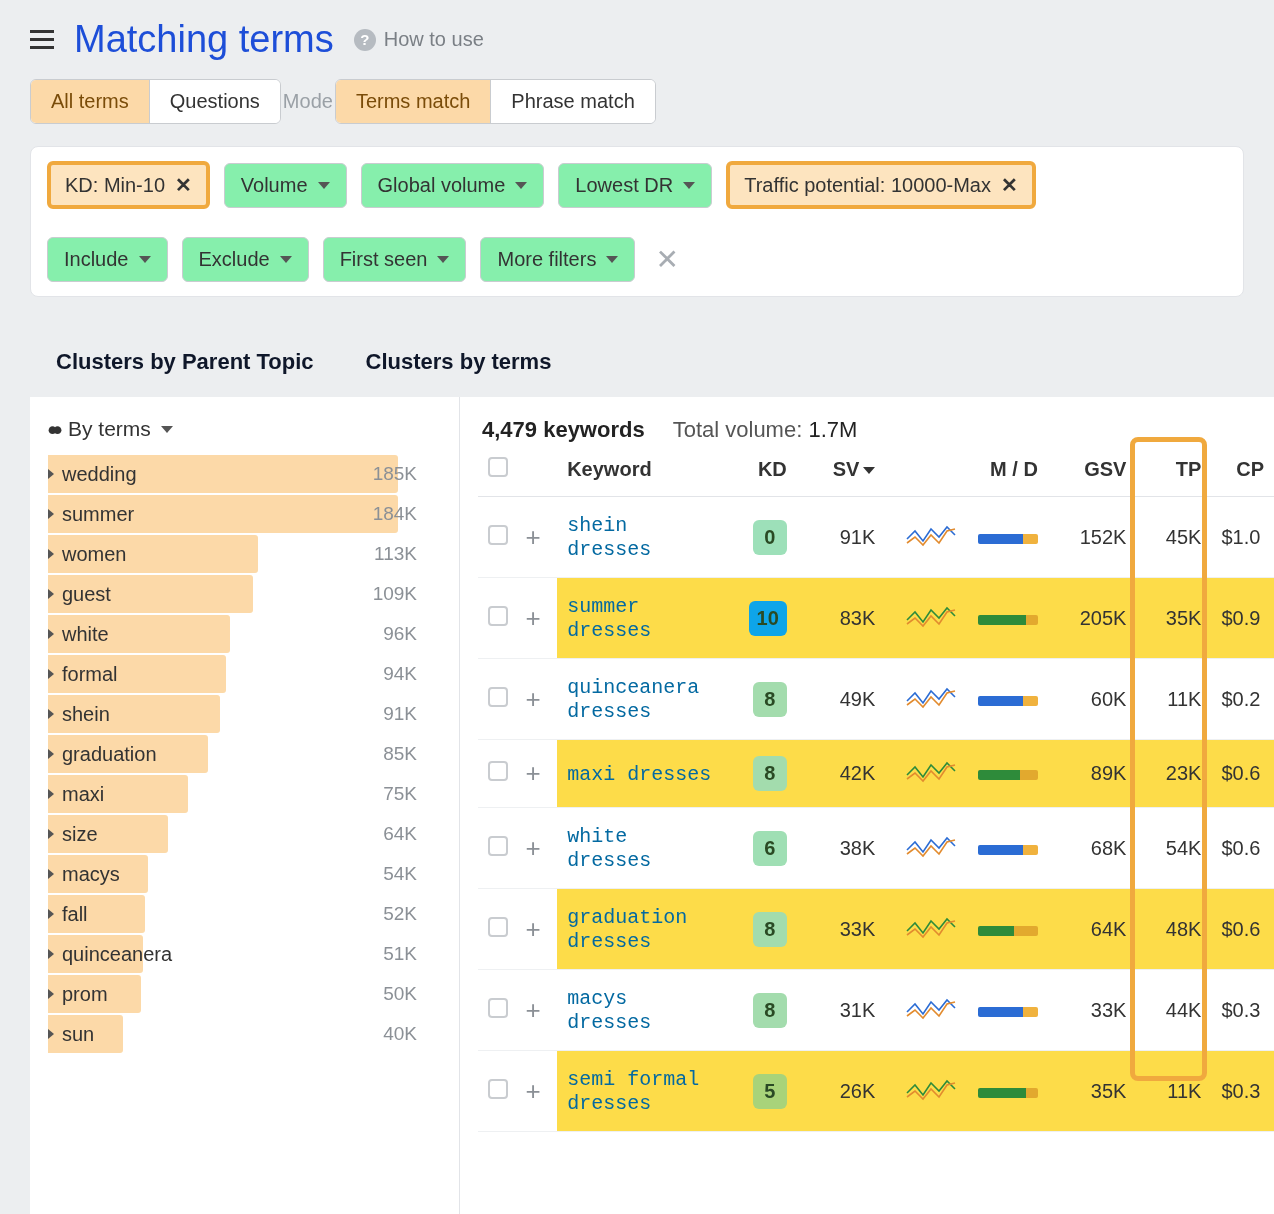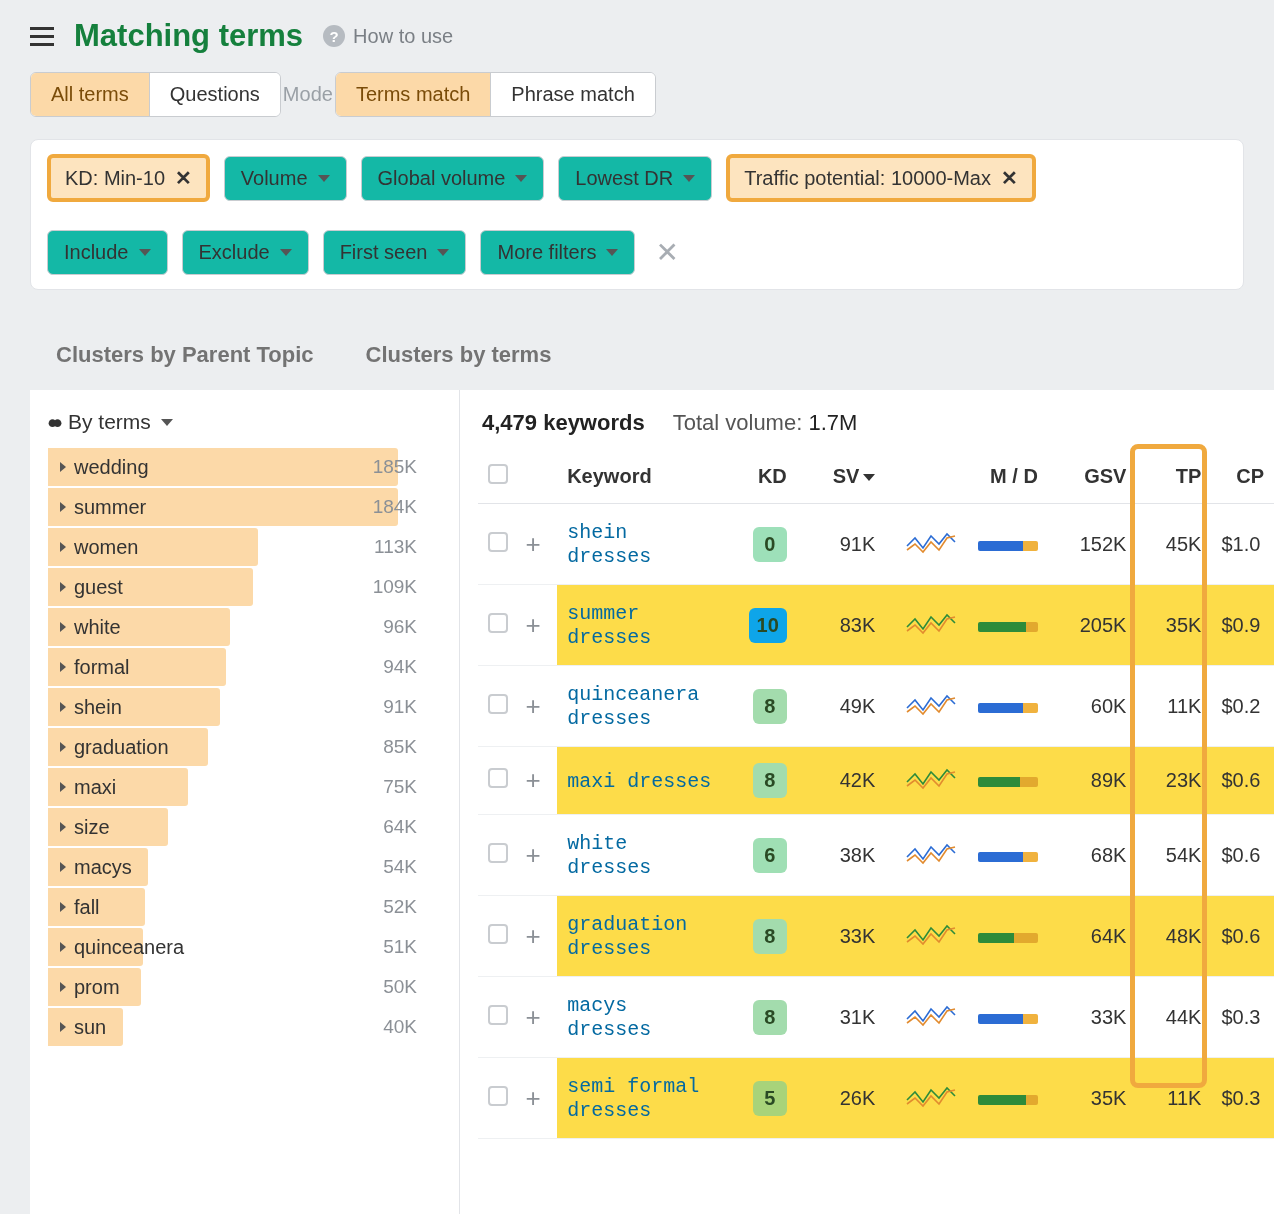--- a/index.html
+++ b/index.html
@@ -24,23 +24,23 @@
     gap: 5px;
     cursor: pointer;
   }
   .hamburger span {
     width: 24px;
     height: 3px;
     background: #333;
     display: block;
   }
   .page-title {
-    font-size: 31px;
-    font-weight: 700;
-    color: #15803d;
+    font-size: 38px;
+    font-weight: 400;
+    color: #1d4ed8;
     margin: 0;
   }
   .help {
     display: flex;
     align-items: center;
     gap: 8px;
     color: #7a7f85;
     font-size: 20px;
   }
   .help-icon {
@@ -91,21 +91,21 @@
     border-radius: 8px;
     padding: 14px 16px;
   }
   .filter-rows { display: flex; flex-wrap: wrap; gap: 14px; align-items: center; }
   .chip {
     display: inline-flex;
     align-items: center;
     gap: 10px;
     border: 1px solid #c9ccd0;
     border-radius: 6px;
-    background: #14b8a6;
+    background: #86efac;
     padding: 10px 16px;
     font-size: 20px;
     cursor: pointer;
     white-space: nowrap;
   }
   .chip .caret {
     width: 0; height: 0;
     border-left: 6px solid transparent;
     border-right: 6px solid transparent;
     border-top: 7px solid #555;
@@ -130,21 +130,21 @@
   .tabs {
     display: flex;
     align-items: flex-end;
     padding: 0 30px;
     gap: 0;
   }
   .tab {
     padding: 22px 26px;
     font-size: 22px;
     font-weight: 700;
-    color: #737373;
+    color: #0f172a;
     cursor: pointer;
   }
   .tab.active {
     background: #fff;
     border-top-left-radius: 8px;
     border-top-right-radius: 8px;
     color: #222;
   }
 
   .content-card {
@@ -193,21 +193,20 @@
     border-bottom-right-radius: 3px;
   }
   .term-label {
     position: relative;
     z-index: 1;
     display: flex;
     align-items: center;
     gap: 8px;
     font-size: 20px;
     color: #333;
-    padding-left: 12px;
   }
   .term-label .tri {
     width: 0; height: 0;
     border-top: 5px solid transparent;
     border-bottom: 5px solid transparent;
     border-left: 6px solid #555;
   }
   .term-count {
     position: absolute;
     right: 24px;
@@ -219,21 +218,20 @@
   .main {
     flex: 1;
     padding: 20px 0 0 18px;
     overflow: hidden;
   }
   .summary-row {
     display: flex;
     align-items: baseline;
     gap: 28px;
     font-size: 22px;
-    margin-bottom: 14px;
     padding-left: 4px;
   }
   .summary-row .count { font-weight: 700; color: #222; }
   .summary-row .vol { color: #555; }
   .summary-row .vol .num { color: #222; }
 
   table.kw {
     width: 100%;
     border-collapse: collapse;
     table-layout: fixed;

